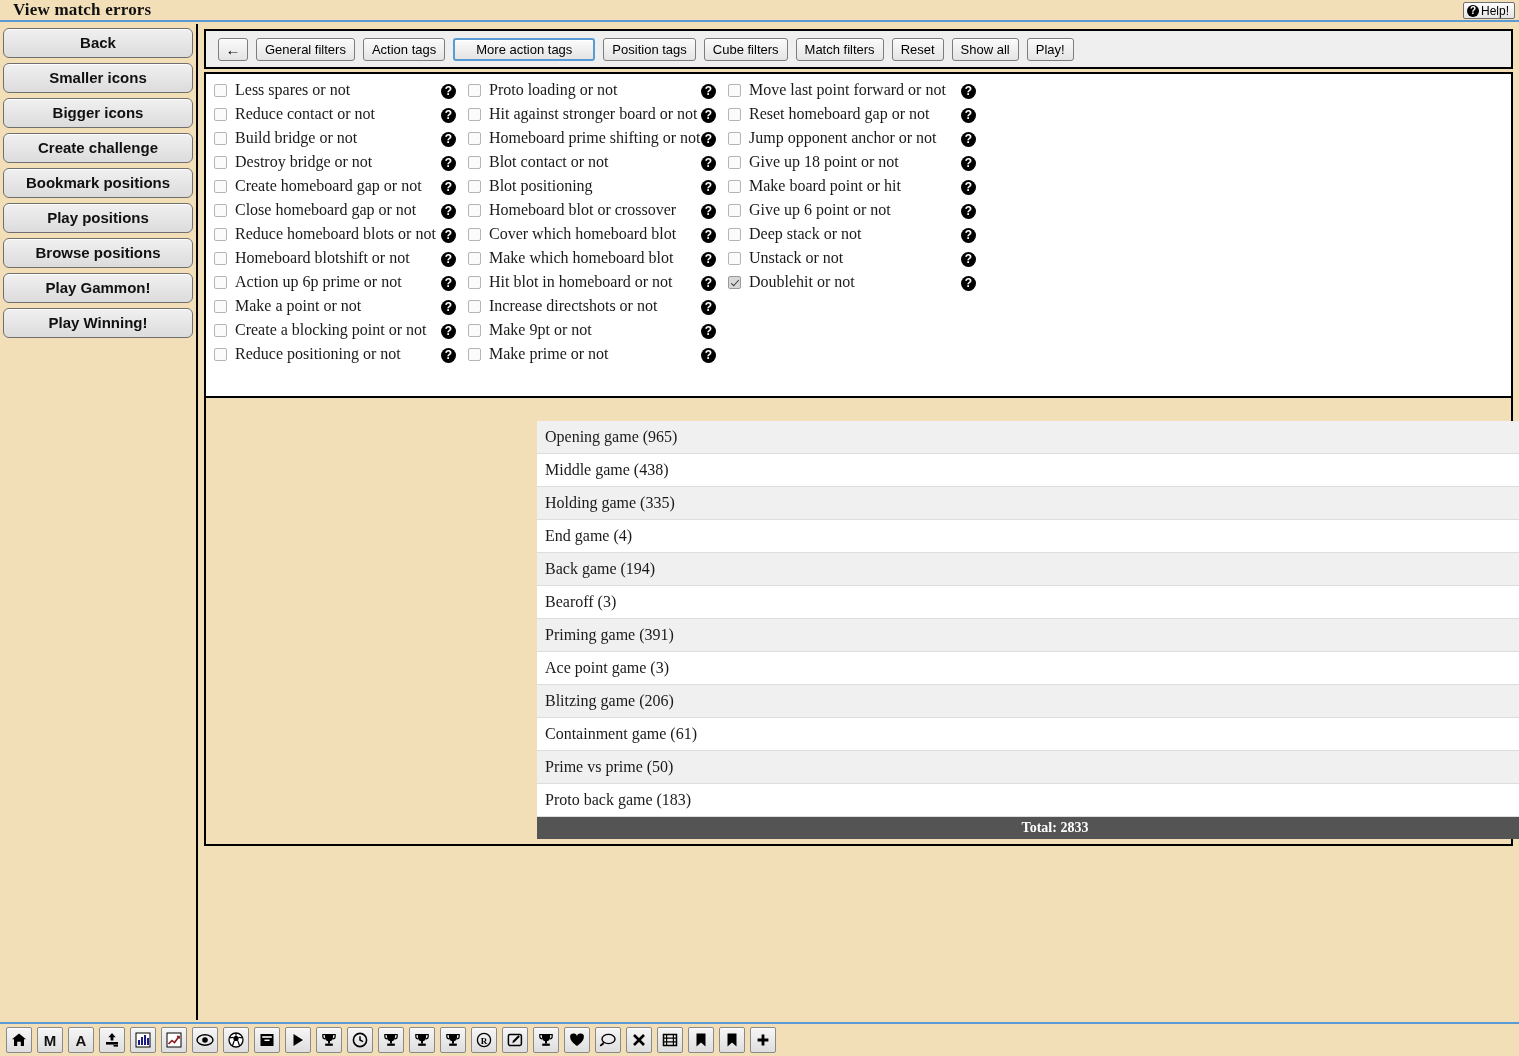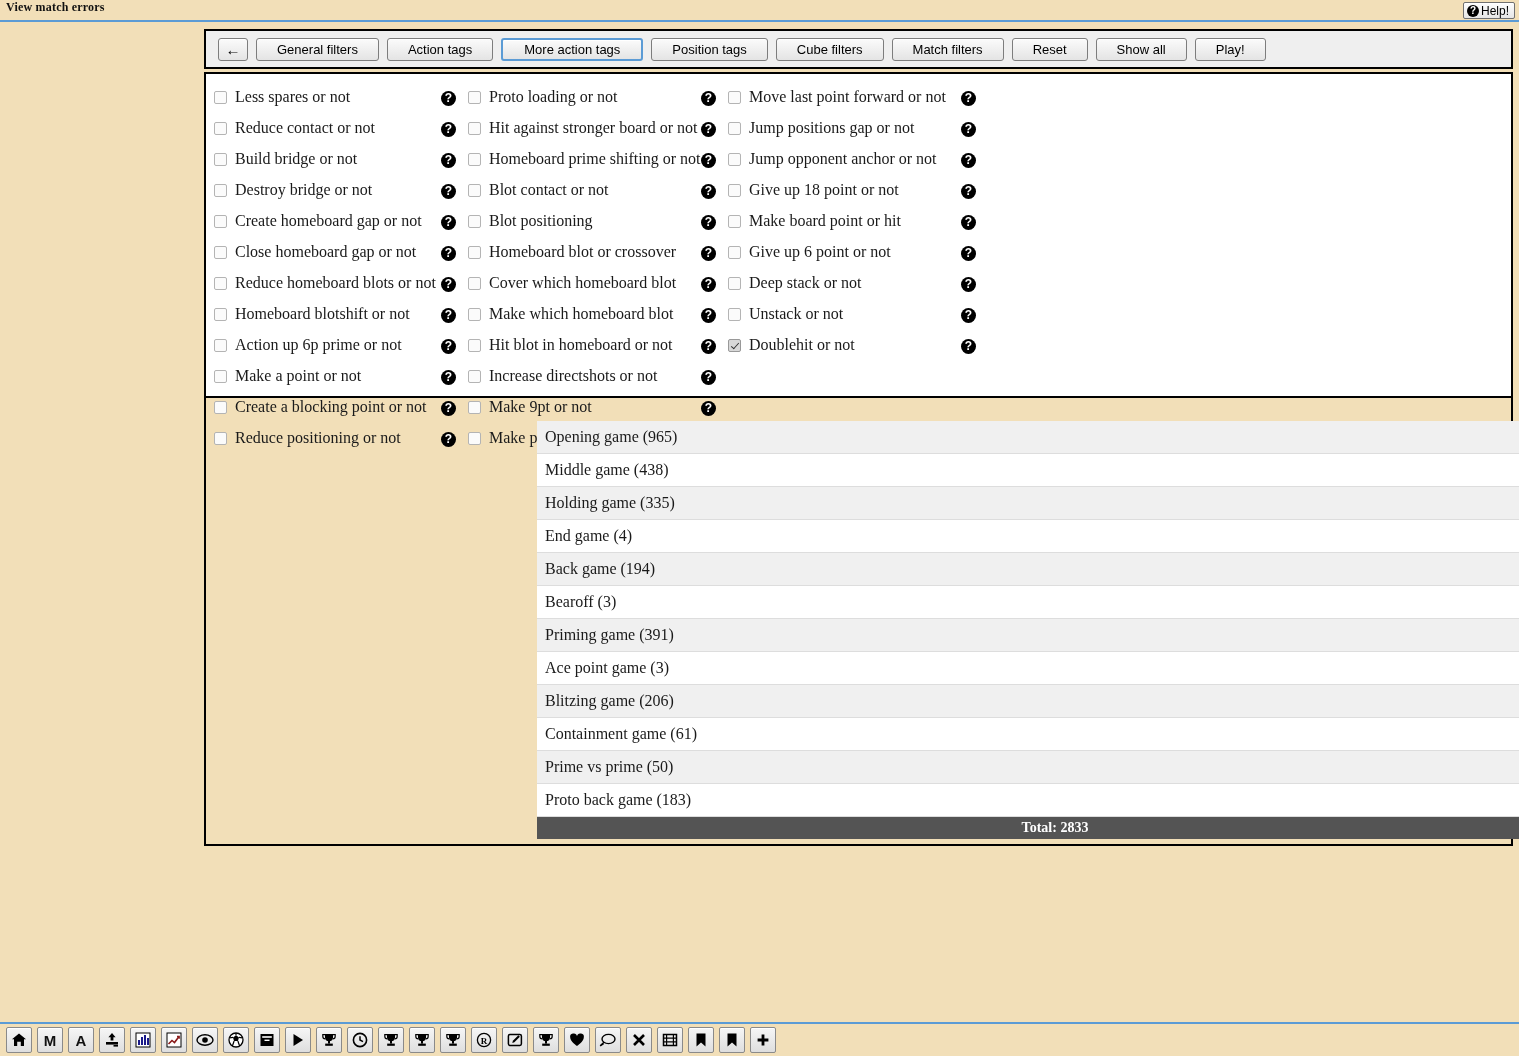--- a/index.html
+++ b/index.html
@@ -16,23 +16,23 @@
     background: #f2dfb8;
   }
 
   
   #titlebar {
     position: absolute; left: 0; top: 0; width: 1519px; height: 22px;
     background: #f2dfb8;
     border-bottom: 2px solid #5b9bd5;
   }
   #page-title {
-    position: absolute; left: 6px; top: 0px;
+    position: absolute; left: 13px; top: 0px;
     font-family: "Liberation Serif", "DejaVu Serif", serif;
-    font-weight: bold; font-size: 12px; color: #111;
+    font-weight: bold; font-size: 17px; color: #111;
     letter-spacing: .2px;
   }
   #help-button {
     position: absolute; right: 4px; top: 2px;
     height: 17px;
     padding: 0 5px 0 3px;
     background: linear-gradient(#fdfdfd, #e6e6e6);
     border: 1px solid #707070;
     border-radius: 2px;
     font-family: "Liberation Sans", sans-serif;
@@ -90,21 +90,21 @@
     display: flex; align-items: center;
     padding-left: 12px; gap: 8px;
   }
   .tb-btn {
     background: linear-gradient(#fbfbfb, #e4e4e4);
     border: 1px solid #7d7d7d;
     border-radius: 3px;
     font-family: "Liberation Sans", sans-serif;
     font-size: 13px; color: #000;
     height: 23px;
-    padding: 0 20px;
+    padding: 0 8px;
     display: flex; align-items: center; justify-content: center;
     cursor: pointer;
     box-shadow: inset 0 1px 0 #fff;
   }
   .tb-btn.focused {
     border: 2px solid #5b9bd5;
     padding: 0 21px;
   }
   .tb-btn.arrow {
     width: 30px; padding: 0;
@@ -123,21 +123,21 @@
     display: flex;
   }
   .tag-col { display: flex; flex-direction: column; }
   .tag-col.c1 { width: 254px; }
   .tag-col.c2 { width: 260px; }
   .tag-col.c3 { width: 260px; }
   .tag-row {
     height: 24px;
     display: flex; align-items: center;
     font-family: "Liberation Serif", "DejaVu Serif", serif;
-    font-size: 16px; color: #1a1a1a; margin-top: 7px;
+    font-size: 16px; color: #1a1a1a;
   }
   .cb {
     flex: 0 0 auto;
     width: 13px; height: 13px;
     border: 1px solid #b4b4b4;
     background: #fbfbfb;
     border-radius: 2px;
     margin-right: 8px;
     position: relative;
     cursor: pointer;
@@ -226,20 +226,31 @@
 <div id="page">
 
   <div id="titlebar">
     <div id="page-title">View match errors</div>
     <div id="help-button">
       <span class="qmark">?</span>
       <span>Help!</span>
     </div>
   </div>
 
+  <div id="sidebar">
+      <div class="side-btn">Back</div>
+      <div class="side-btn">Smaller icons</div>
+      <div class="side-btn">Bigger icons</div>
+      <div class="side-btn">Create challenge</div>
+      <div class="side-btn">Bookmark positions</div>
+      <div class="side-btn">Play positions</div>
+      <div class="side-btn">Browse positions</div>
+      <div class="side-btn">Play Gammon!</div>
+      <div class="side-btn">Play Winning!</div>
+    </div>
 
   <div id="main">
 
     <div id="filter-toolbar">
       <div class="tb-btn arrow">←</div>
     <div class="tb-btn">General filters</div>
         <div class="tb-btn">Action tags</div>
         <div class="tb-btn focused">More action tags</div>
         <div class="tb-btn">Position tags</div>
         <div class="tb-btn">Cube filters</div>
@@ -376,21 +387,21 @@
             </div>
           </div>
           <div class="tag-col c3">
             <div class="tag-row">
               <span class="cb"></span>
               <span class="tag-label">Move last point forward or not</span>
               <span class="tag-help"><span class="qmark lg">?</span></span>
             </div>
             <div class="tag-row">
               <span class="cb"></span>
-              <span class="tag-label">Jump positions gap or not</span>
+              <span class="tag-label">Reset homeboard gap or not</span>
               <span class="tag-help"><span class="qmark lg">?</span></span>
             </div>
             <div class="tag-row">
               <span class="cb"></span>
               <span class="tag-label">Jump opponent anchor or not</span>
               <span class="tag-help"><span class="qmark lg">?</span></span>
             </div>
             <div class="tag-row">
               <span class="cb"></span>
               <span class="tag-label">Give up 18 point or not</span>

